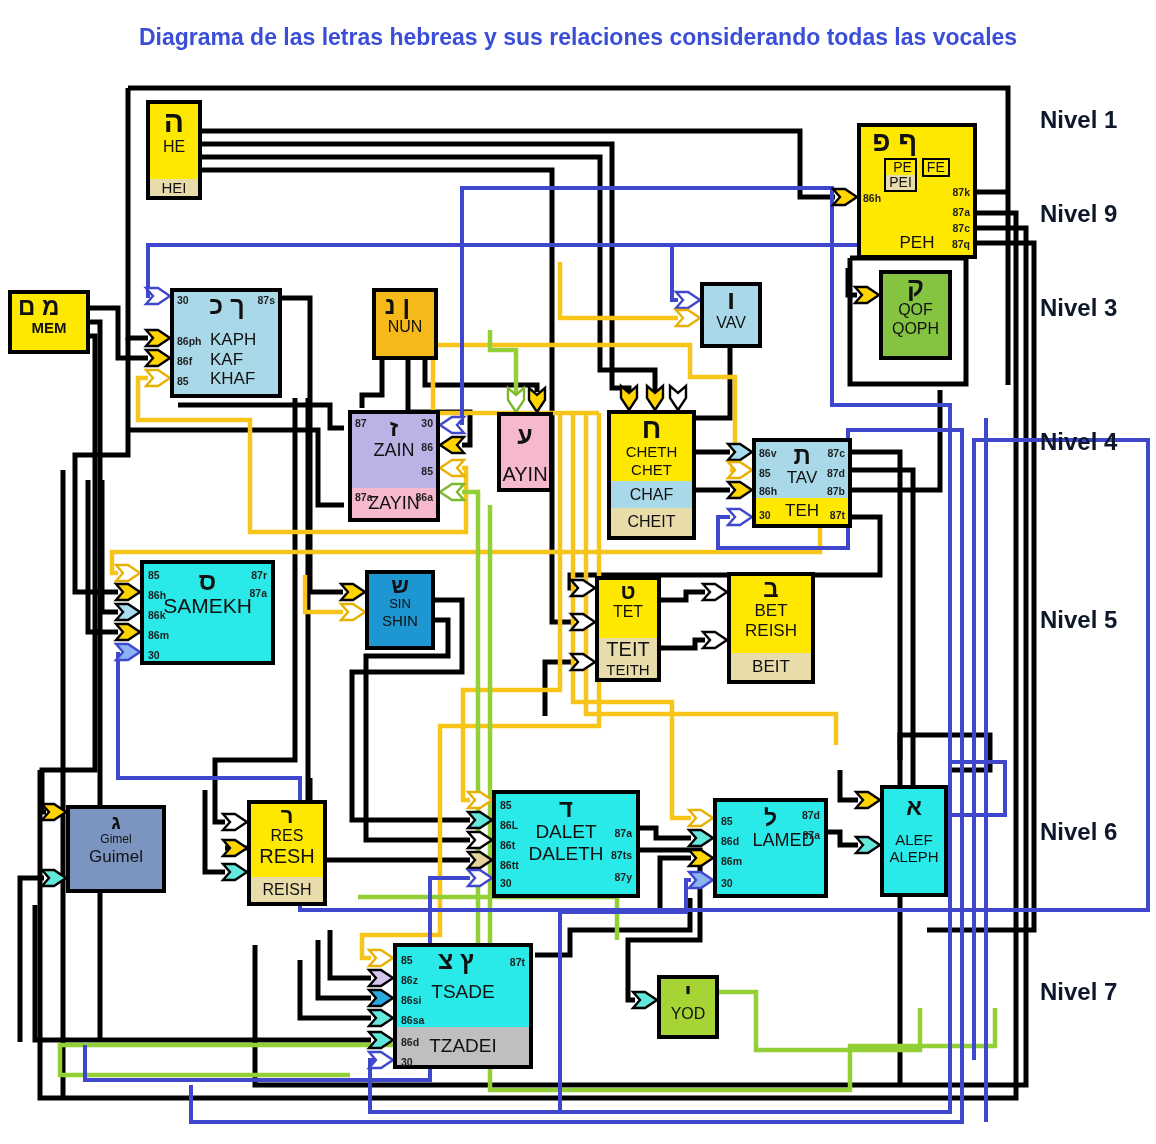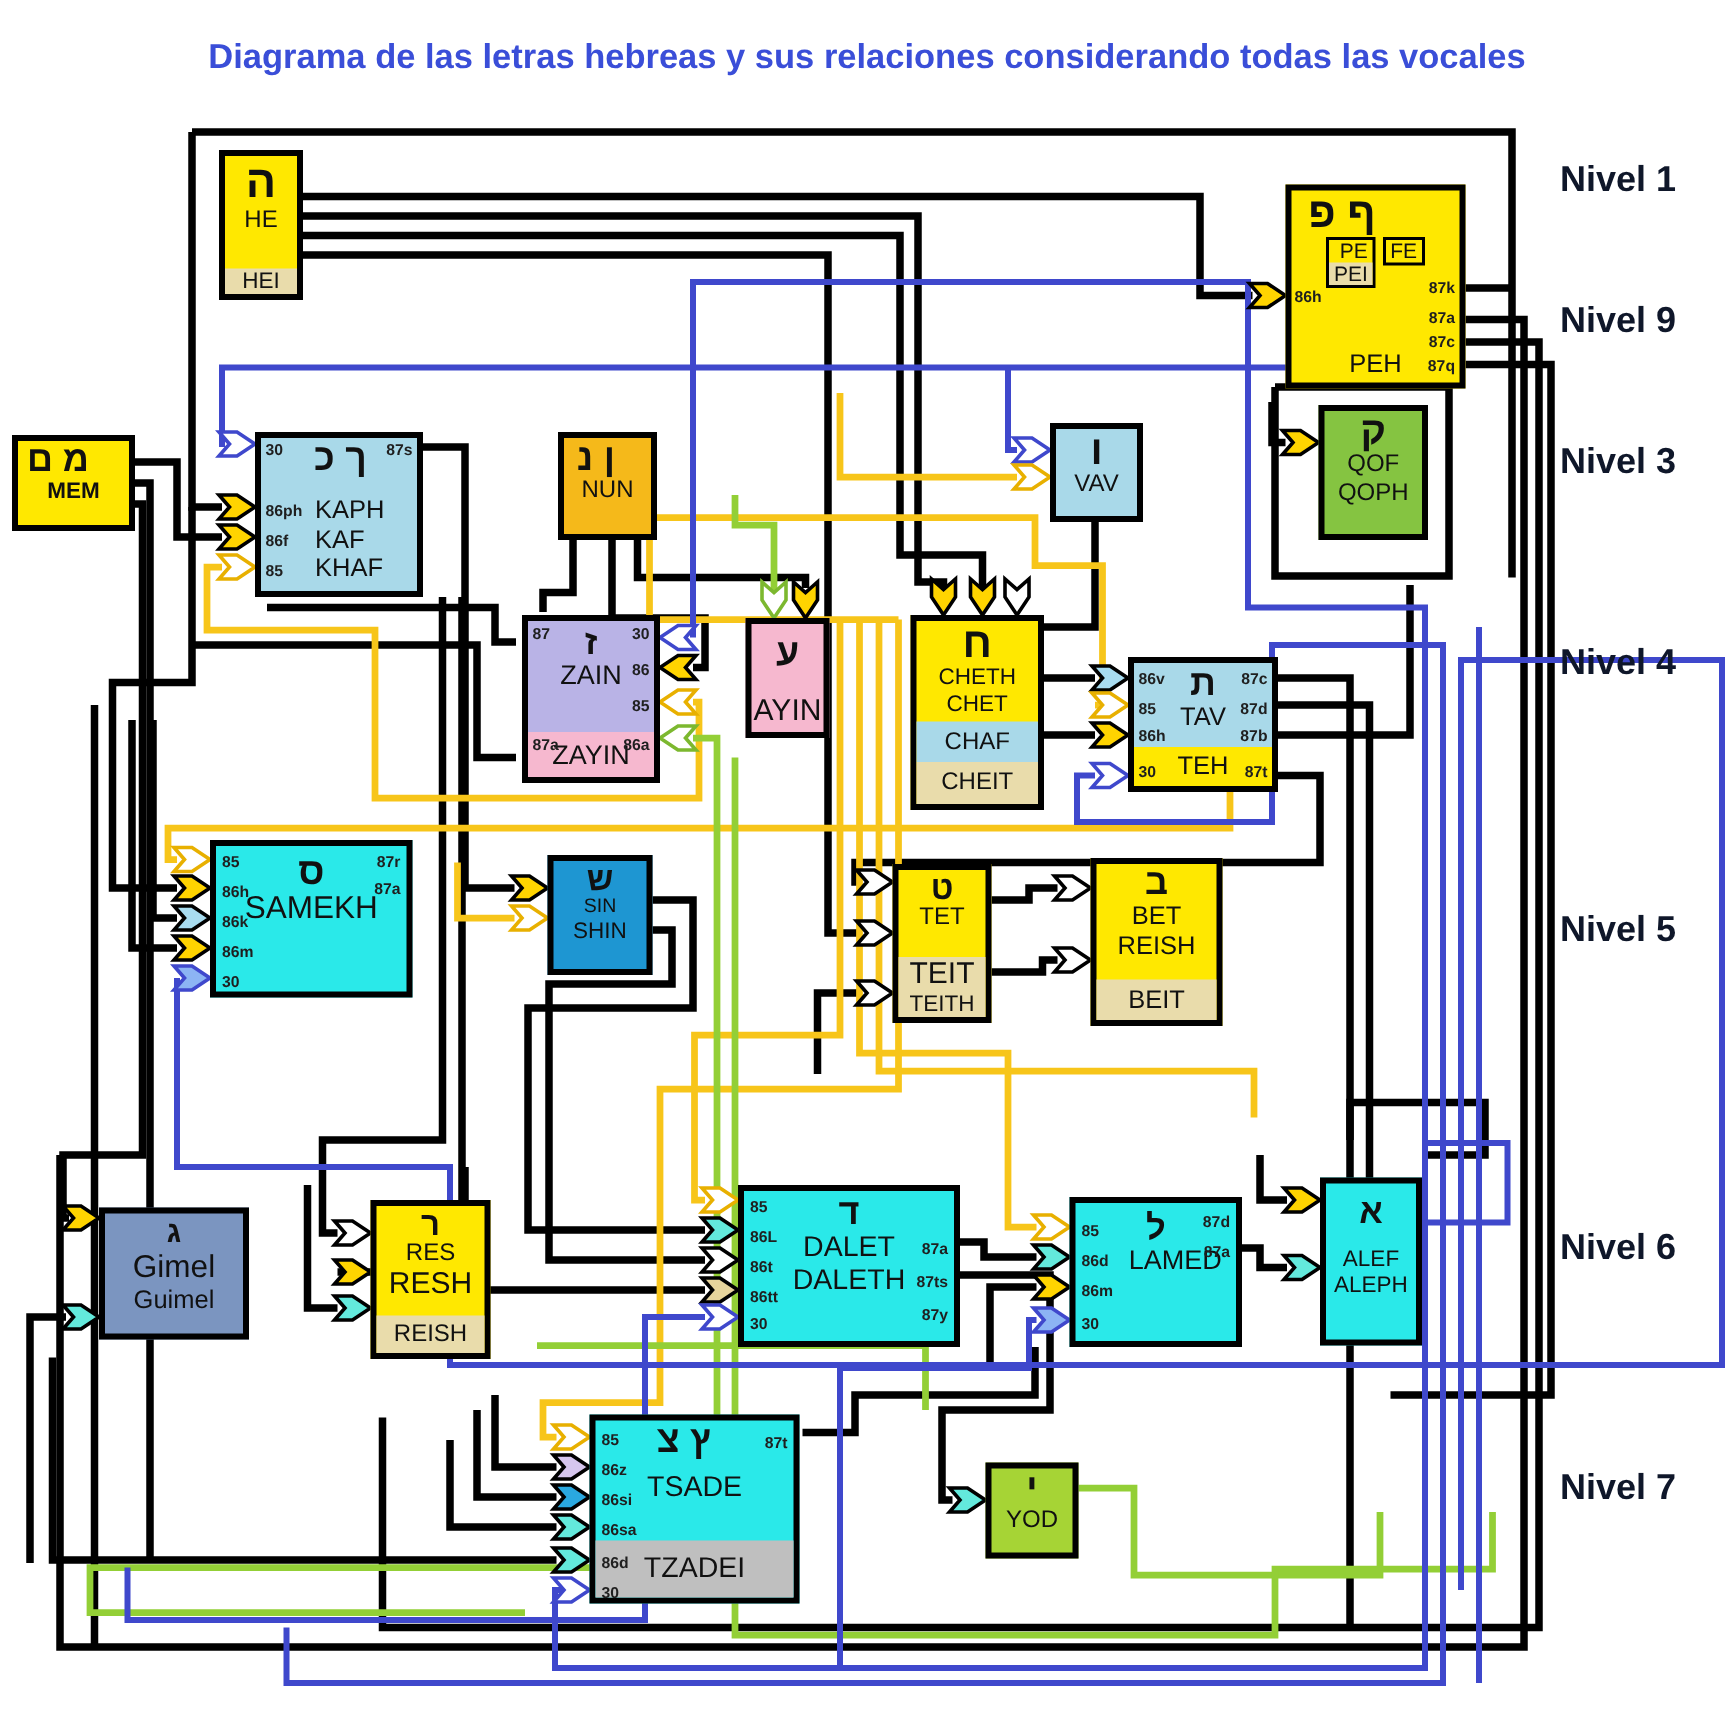--- a/index.html
+++ b/index.html
@@ -292,21 +292,21 @@
 
   <div class="box" style="left:727px;top:572px;width:88px;height:112px;background:#ffe800">
     <div class="heb" style="font-size:24px">ב</div>
     <div class="nm" style="font-size:17px">BET</div>
     <div class="nm" style="font-size:17px">REISH</div>
     <div class="band" style="background:#e9dcab;font-size:17px;margin-top:auto;height:27px;line-height:27px">BEIT</div>
   </div>
 
   <div class="box" style="left:66px;top:805px;width:100px;height:88px;background:#7b95c0">
     <div class="heb" style="font-size:20px;margin-top:3px">ג</div>
-    <div class="nm" style="font-size:21px">Gimel</div>
+    <div class="nm" style="font-size:12px">Gimel</div>
     <div class="nm" style="font-size:17px">Guimel</div>
   </div>
 
   <div class="box" style="left:247px;top:800px;width:80px;height:106px;background:#ffe800">
     <div class="heb" style="font-size:22px">ר</div>
     <div class="nm" style="font-size:16px">RES</div>
     <div class="nm" style="font-size:20px">RESH</div>
     <div class="band" style="background:#e9dcab;font-size:16px;margin-top:auto;height:25px;line-height:25px">REISH</div>
   </div>
 

